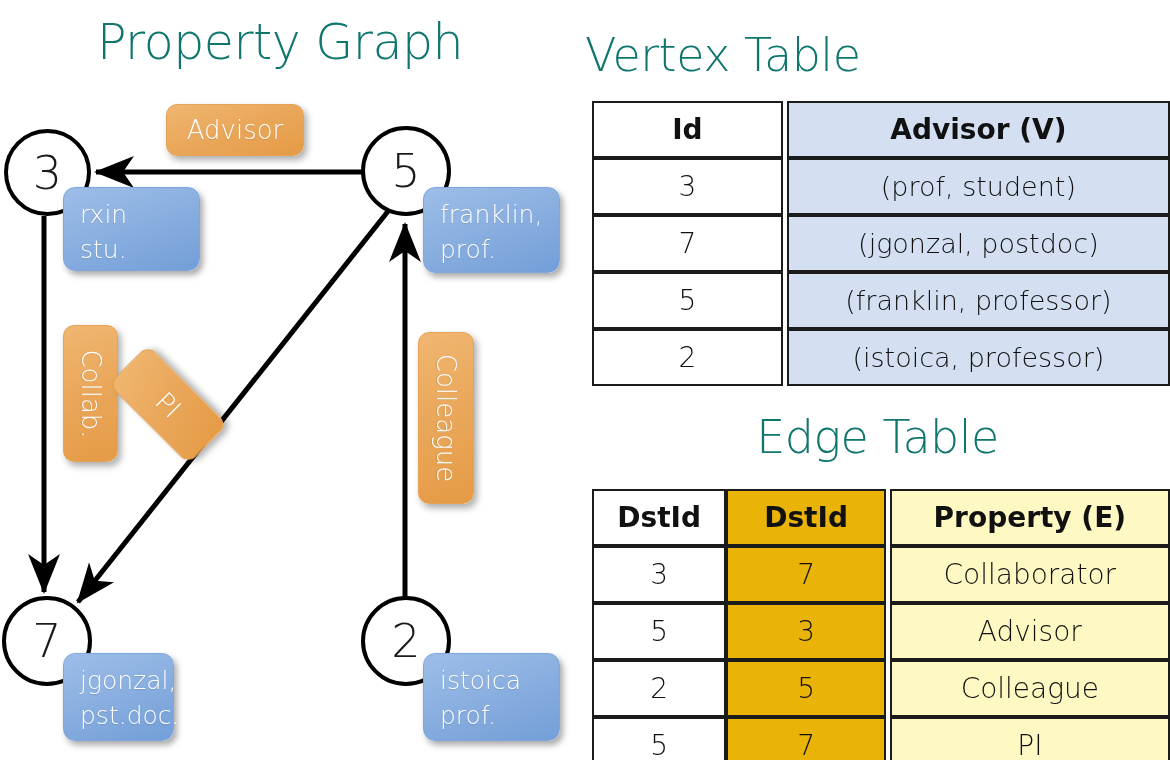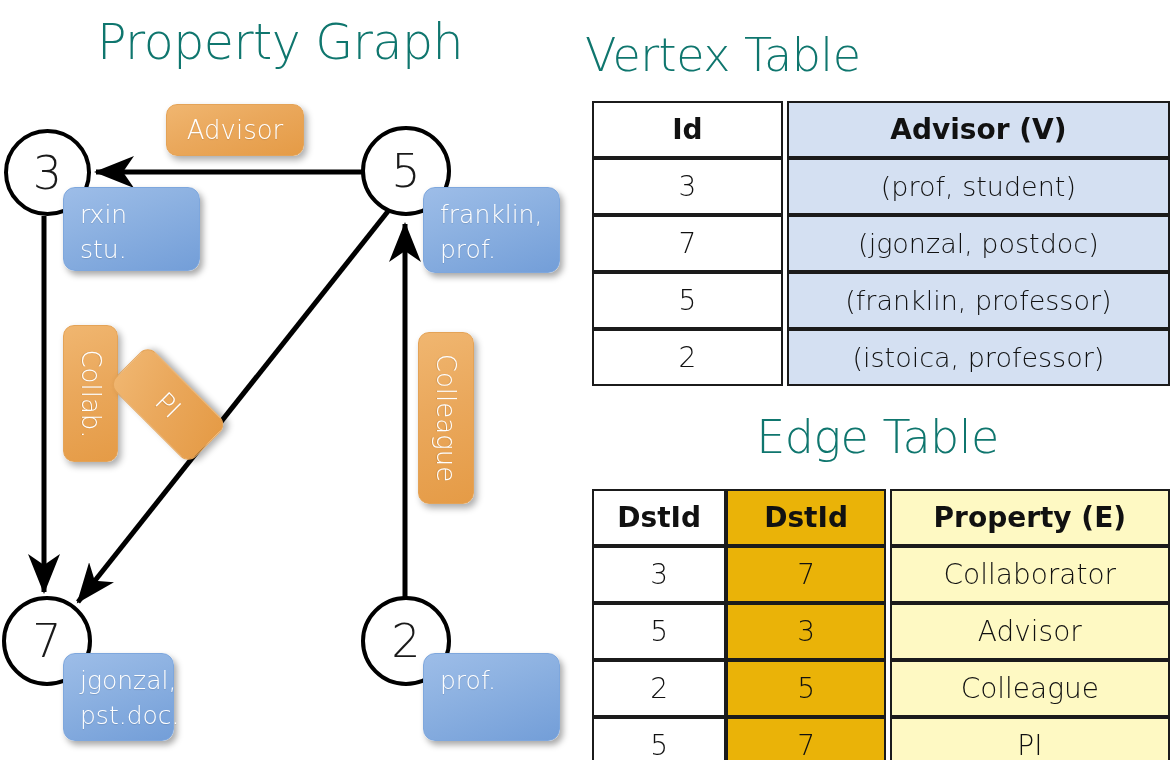--- a/index.html
+++ b/index.html
@@ -192,20 +192,21 @@
   </div>
   <div class="prop-box" style="left:423px; top:187px; width:137px; height:86px;">
     <div>franklin,</div>
     <div>prof.</div>
   </div>
   <div class="prop-box" style="left:63px; top:653px; width:111px; height:88px;">
     <div>jgonzal,</div>
     <div>pst.doc.</div>
   </div>
   <div class="prop-box" style="left:423px; top:653px; width:137px; height:88px;">
+    <div>istoica</div>
     <div>prof.</div>
   </div>
 
   <div class="edge-label" style="left:166px; top:104px; width:138px; height:52px;">
     <span>Advisor</span>
   </div>
 
   <div class="edge-label vertical" style="left:63px; top:325px; width:55px; height:137px;">
     <span>Collab.</span>
   </div>

